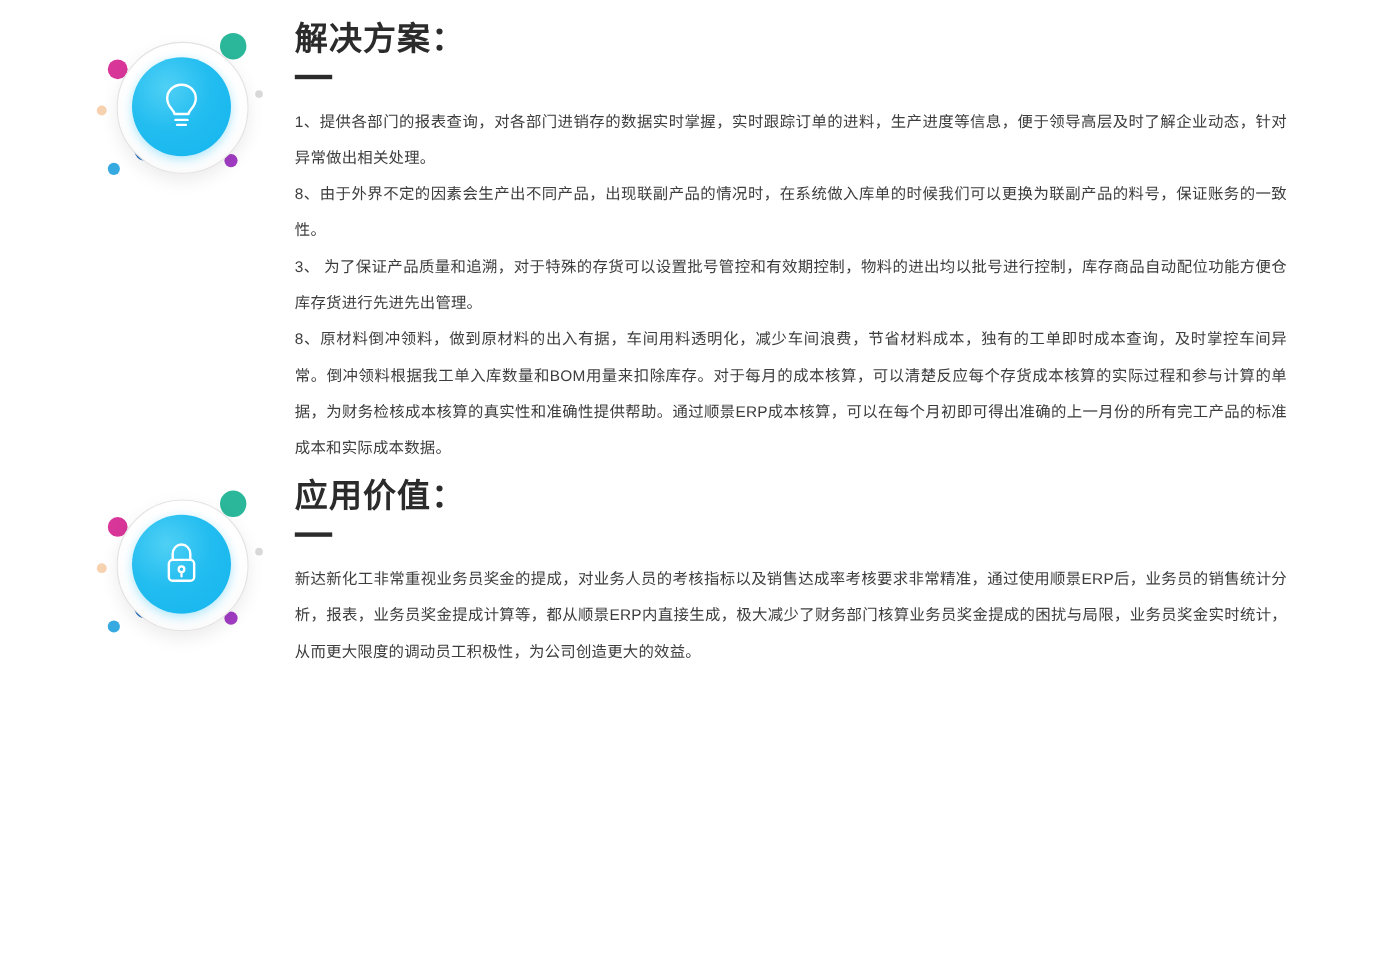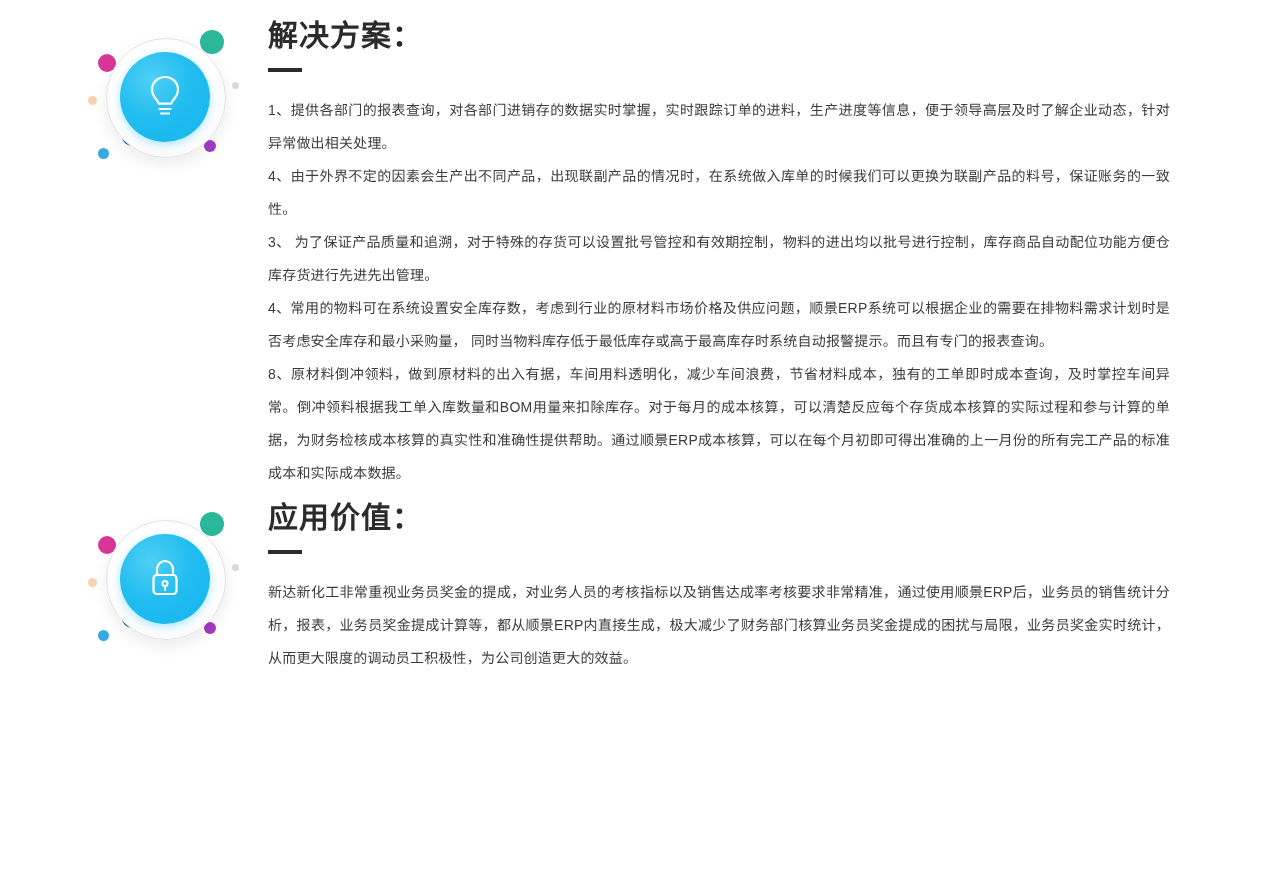--- a/index.html
+++ b/index.html
@@ -139,23 +139,22 @@
           </svg>
         </div>
       </div>
     </div>
 
     <div class="text-col">
       <h2 class="heading">解决方案：</h2>
       <div class="rule"></div>
       <div class="body-text">
         <p>1、提供各部门的报表查询，对各部门进销存的数据实时掌握，实时跟踪订单的进料，生产进度等信息，便于领导高层及时了解企业动态，针对异常做出相关处理。</p>
-        <p>4、由于外界不定的因素会生产出不同产品，出现联副产品的情况时，在系统做入库单的时候我们可以更换为联副产品的料号，保证账务的一致性。</p>
+        <p>8、由于外界不定的因素会生产出不同产品，出现联副产品的情况时，在系统做入库单的时候我们可以更换为联副产品的料号，保证账务的一致性。</p>
         <p>3、 为了保证产品质量和追溯，对于特殊的存货可以设置批号管控和有效期控制，物料的进出均以批号进行控制，库存商品自动配位功能方便仓库存货进行先进先出管理。</p>
-        <p>4、常用的物料可在系统设置安全库存数，考虑到行业的原材料市场价格及供应问题，顺景ERP系统可以根据企业的需要在排物料需求计划时是否考虑安全库存和最小采购量， 同时当物料库存低于最低库存或高于最高库存时系统自动报警提示。而且有专门的报表查询。</p>
         <p>8、原材料倒冲领料，做到原材料的出入有据，车间用料透明化，减少车间浪费，节省材料成本，独有的工单即时成本查询，及时掌控车间异常。倒冲领料根据我工单入库数量和BOM用量来扣除库存。对于每月的成本核算，可以清楚反应每个存货成本核算的实际过程和参与计算的单据，为财务检核成本核算的真实性和准确性提供帮助。通过顺景ERP成本核算，可以在每个月初即可得出准确的上一月份的所有完工产品的标准成本和实际成本数据。</p>
       </div>
     </div>
   </div>
 
   <div class="section" id="section-value">
 
     <div class="icon-col">
       <div class="badge-wrap">
         <span class="dot green" style="left:118px; top:4px;  width:24px; height:24px;"></span>

